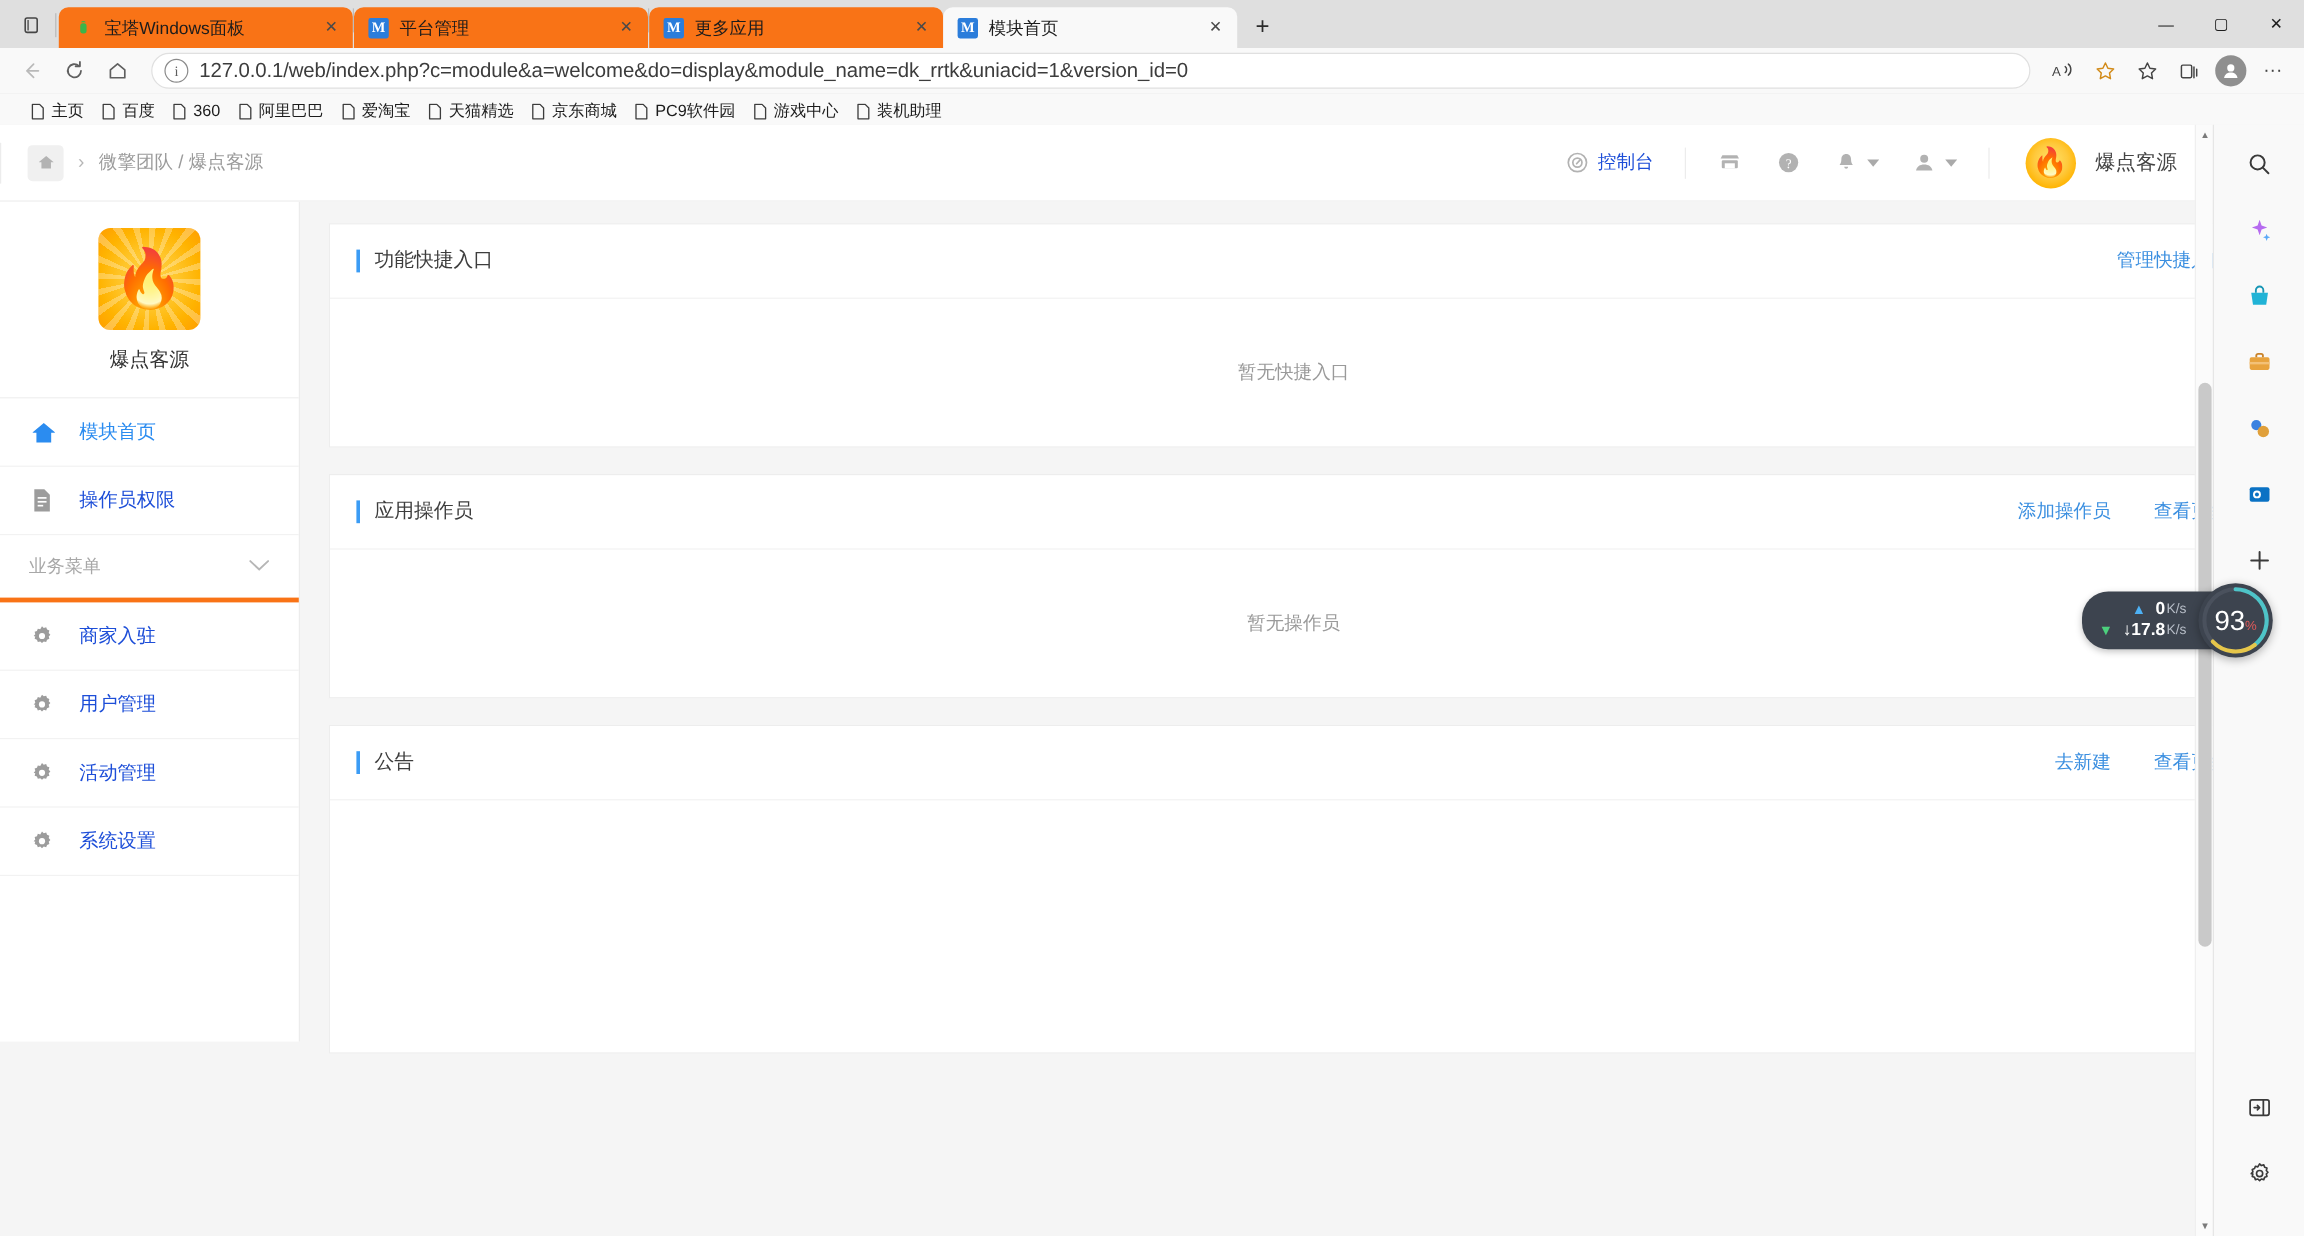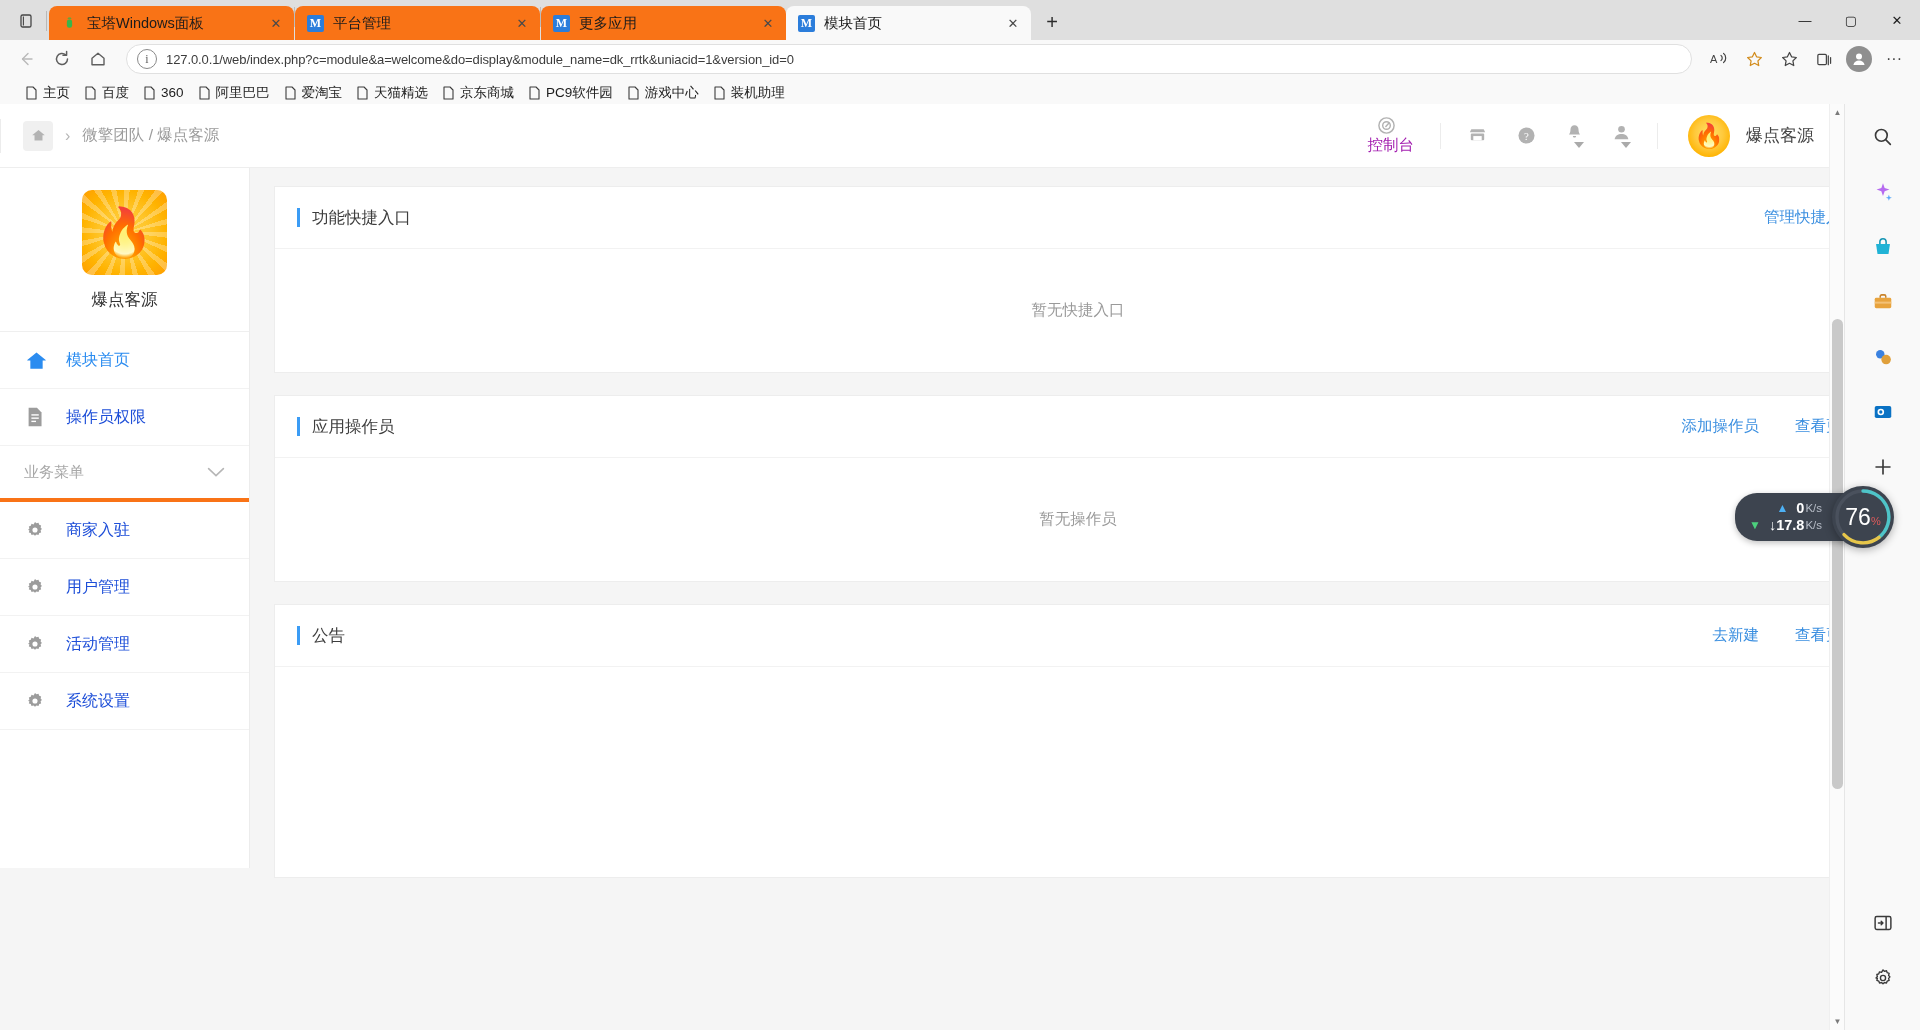--- a/index.html
+++ b/index.html
@@ -71,21 +71,21 @@
     flex: 1; height: 30px; background: #ffffff; border-radius: 15px;
     display: flex; align-items: center; padding: 0 10px; margin: 0 8px;
     border: 1px solid #e0e0e0;
   }
   .omnibox .infoic {
     width: 20px; height: 20px; border-radius: 50%; border: 1.3px solid #8a8a8a;
     color: #5f5f5f; display: flex; align-items: center; justify-content: center;
     font-size: 12px; font-family: "Liberation Serif", serif; margin-right: 9px; flex: 0 0 20px;
   }
   .omnibox .url {
-    font-size: 13px; color: #3c3c3c; white-space: nowrap; overflow: hidden;
+    font-size: 17px; color: #3c3c3c; white-space: nowrap; overflow: hidden;
     font-family: "Liberation Sans", sans-serif; letter-spacing: -0.1px;
   }
   .tb-icon {
     width: 32px; height: 32px; border-radius: 6px; display: flex;
     align-items: center; justify-content: center; color: #444; margin-left: 3px;
   }
   .tb-icon.star-hl { color:#d28b1a; }
   .tb-avatar {
     width: 26px; height: 26px; border-radius: 50%; background: #8f8f8f;
     display:flex; align-items:center; justify-content:center; color:#fff;
@@ -120,21 +120,21 @@
   .hdr-divider { width: 1px; height: 34px; background: #ececec; }
   .breadcrumb { display: flex; align-items: center; margin-left: 22px; }
   .home-tile {
     width: 30px; height: 30px; border-radius: 4px; background: #f0f0f0;
     display: flex; align-items: center; justify-content: center;
   }
   .crumb-sep { color: #b6b6b6; margin: 0 12px; font-size: 16px; }
   .crumb-text { color: #9b9b9b; font-size: 15.5px; }
   .hdr-right { margin-left: auto; display: flex; align-items: center; height: 64px; }
   .hdr-item {
-    display: flex; align-items: center; color: #a21caf; font-size: 15.5px; padding: 0 14px; flex-direction: column;
+    display: flex; align-items: center; color: #1d4ed8; font-size: 15.5px; padding: 0 14px;
   }
   .hdr-item .lbl { margin-left: 8px; }
   .vsep { width: 1px; height: 26px; background: #ececec; margin: 0 12px; }
   .caret {
     width: 0; height: 0; border-left: 5px solid transparent; border-right: 5px solid transparent;
     border-top: 6px solid #aaa; margin-left: 8px;
   }
   .user-zone { display: flex; align-items: center; padding: 0 26px 0 18px; }
   .avatar-img {
     width: 42px; height: 42px; border-radius: 50%; margin-right: 16px;
@@ -656,21 +656,21 @@
         <span class="net-unit">K/s</span>
       </div>
     </div>
     <div class="net-gauge">
       <svg width="62" height="62" viewBox="0 0 62 62">
         <circle cx="31" cy="31" r="26" fill="none" stroke="#4a515d" stroke-width="3.4"></circle>
         <path d="M31 5a26 26 0 0 1 16 46.4" fill="none" stroke="#4ec4c8" stroke-width="3.4" stroke-linecap="round"></path>
         <path d="M12 48.6A26 26 0 0 0 47 51.4" fill="none" stroke="#e6c64a" stroke-width="3.4" stroke-linecap="round"></path>
       </svg>
       <span class="net-pct">
-        <span>76</span><sub>%</sub>
+        <span>93</span><sub>%</sub>
       </span>
     </div>
   </div>
 </div>
 
 <div class="page-scroll">
   <div class="ps-up">▲</div>
   <div class="ps-thumb"></div>
   <div class="ps-down">▼</div>
 </div>

